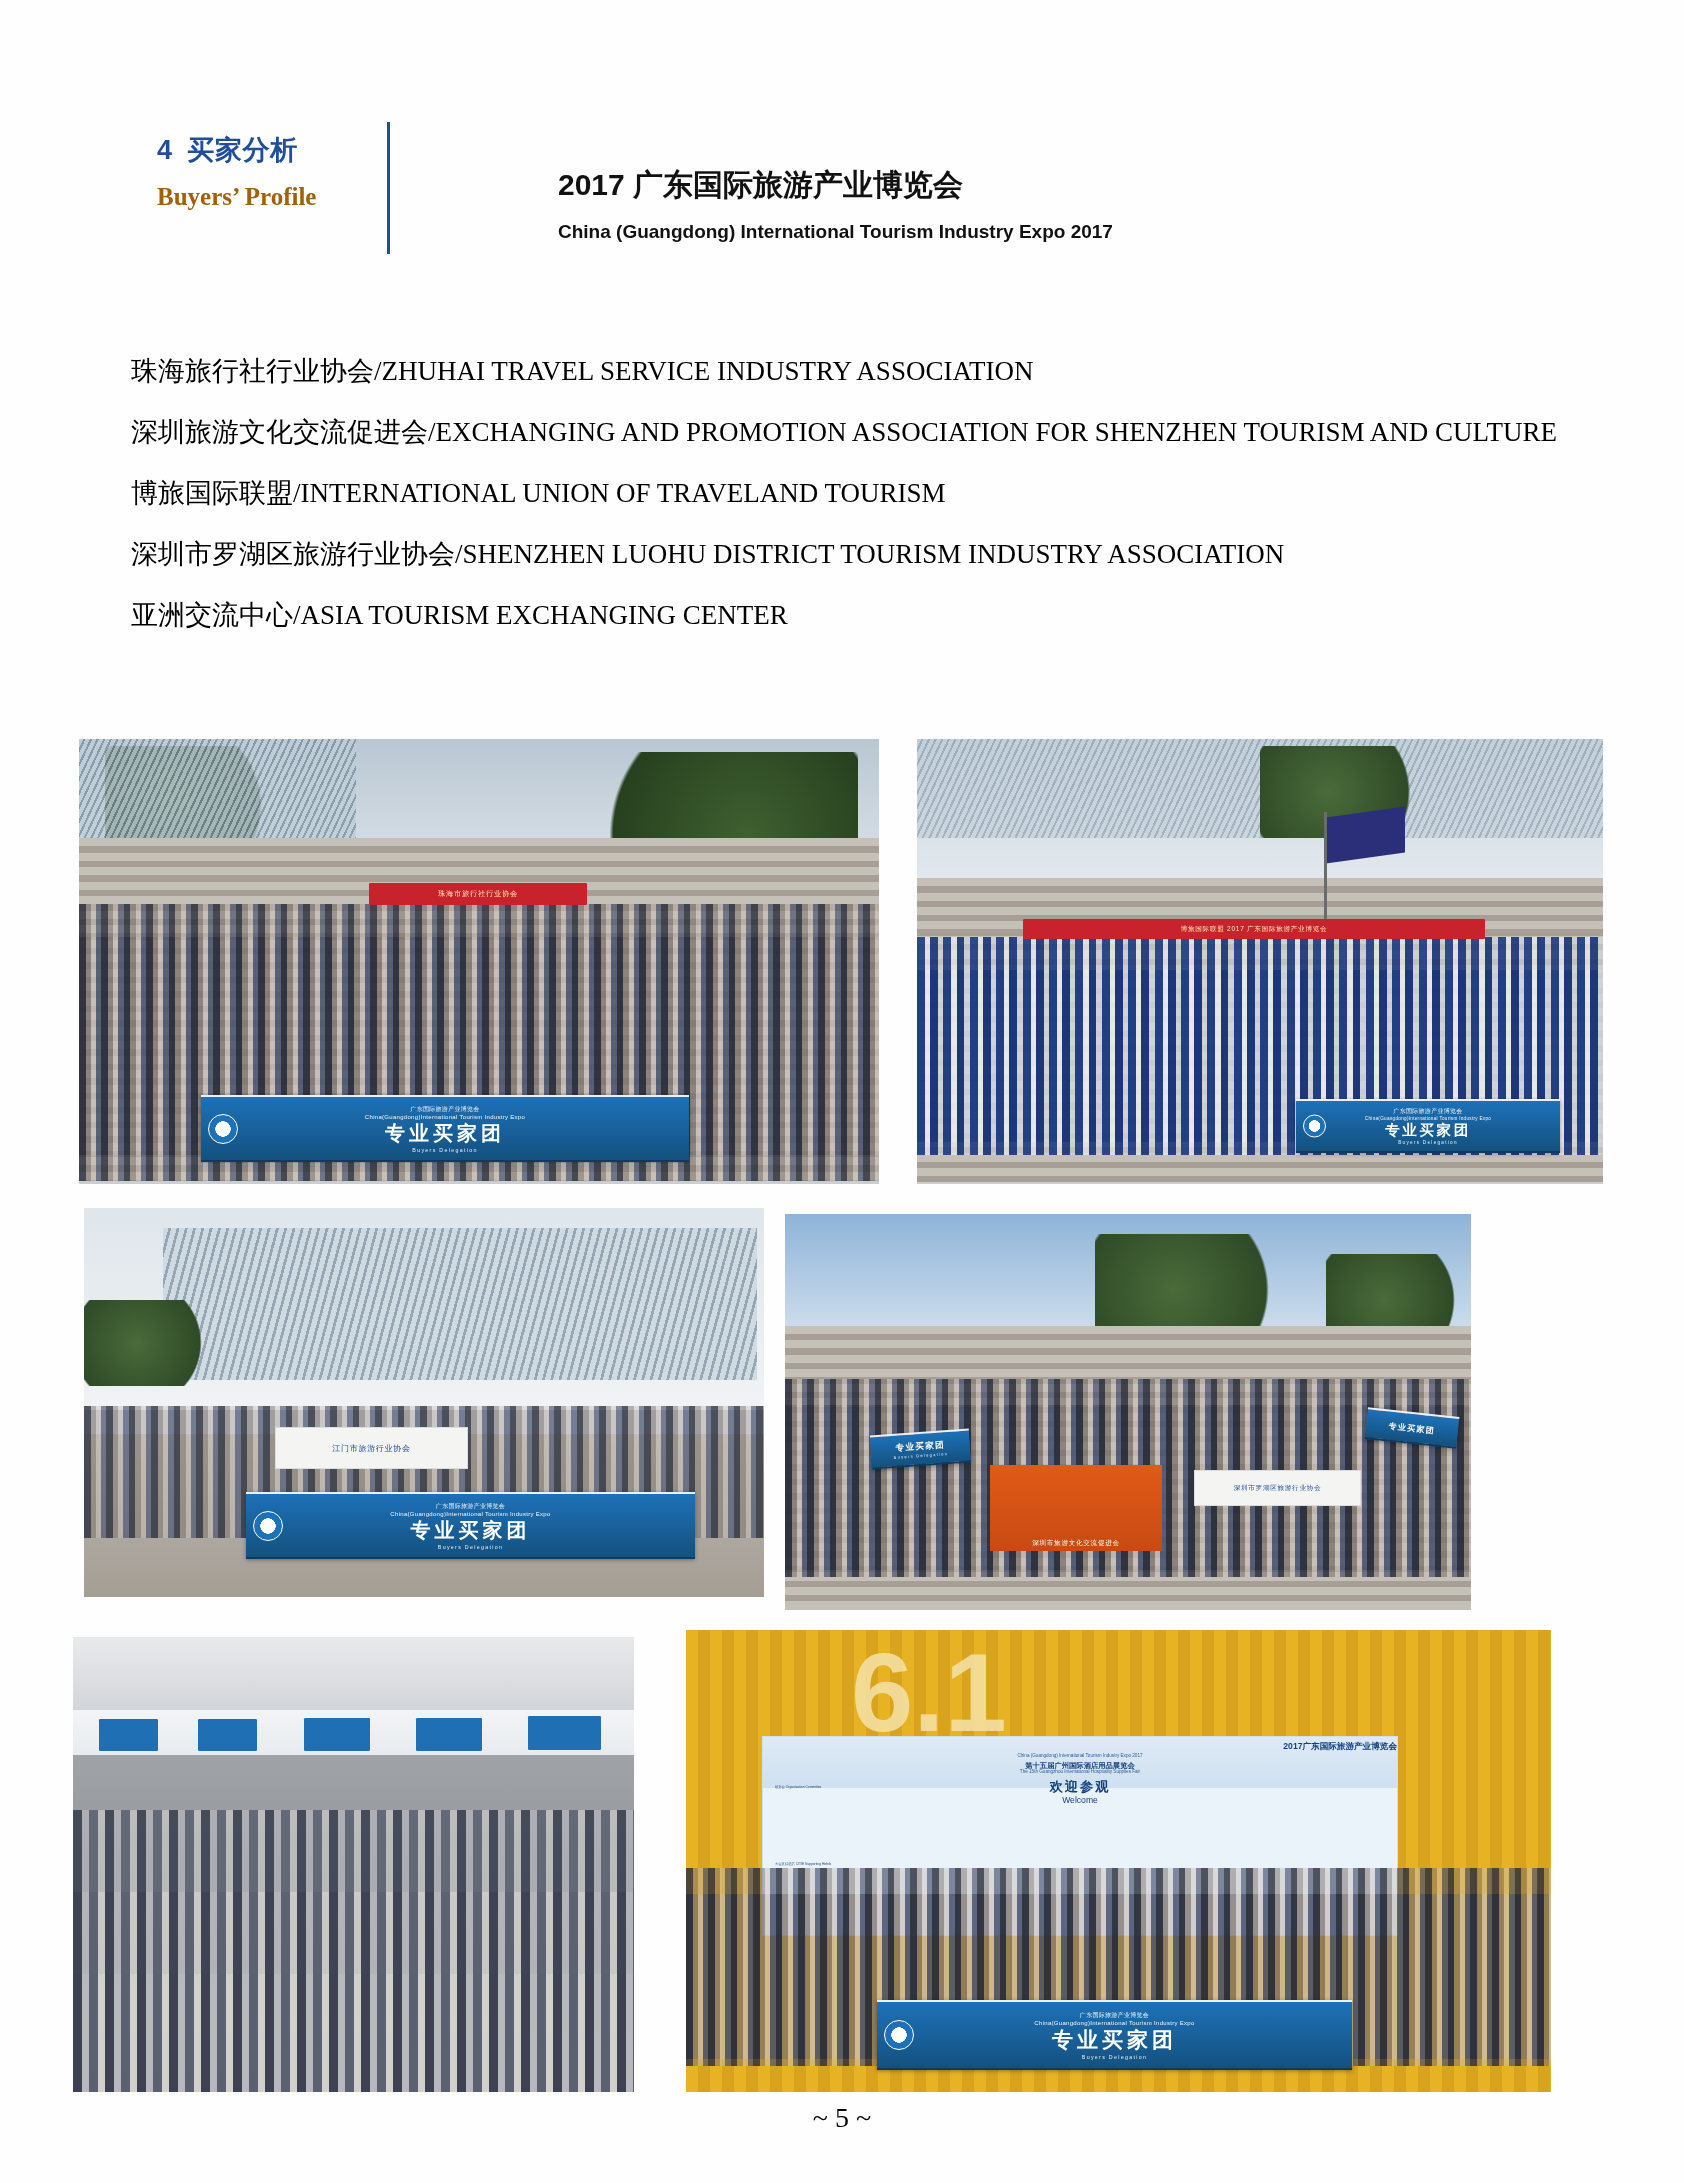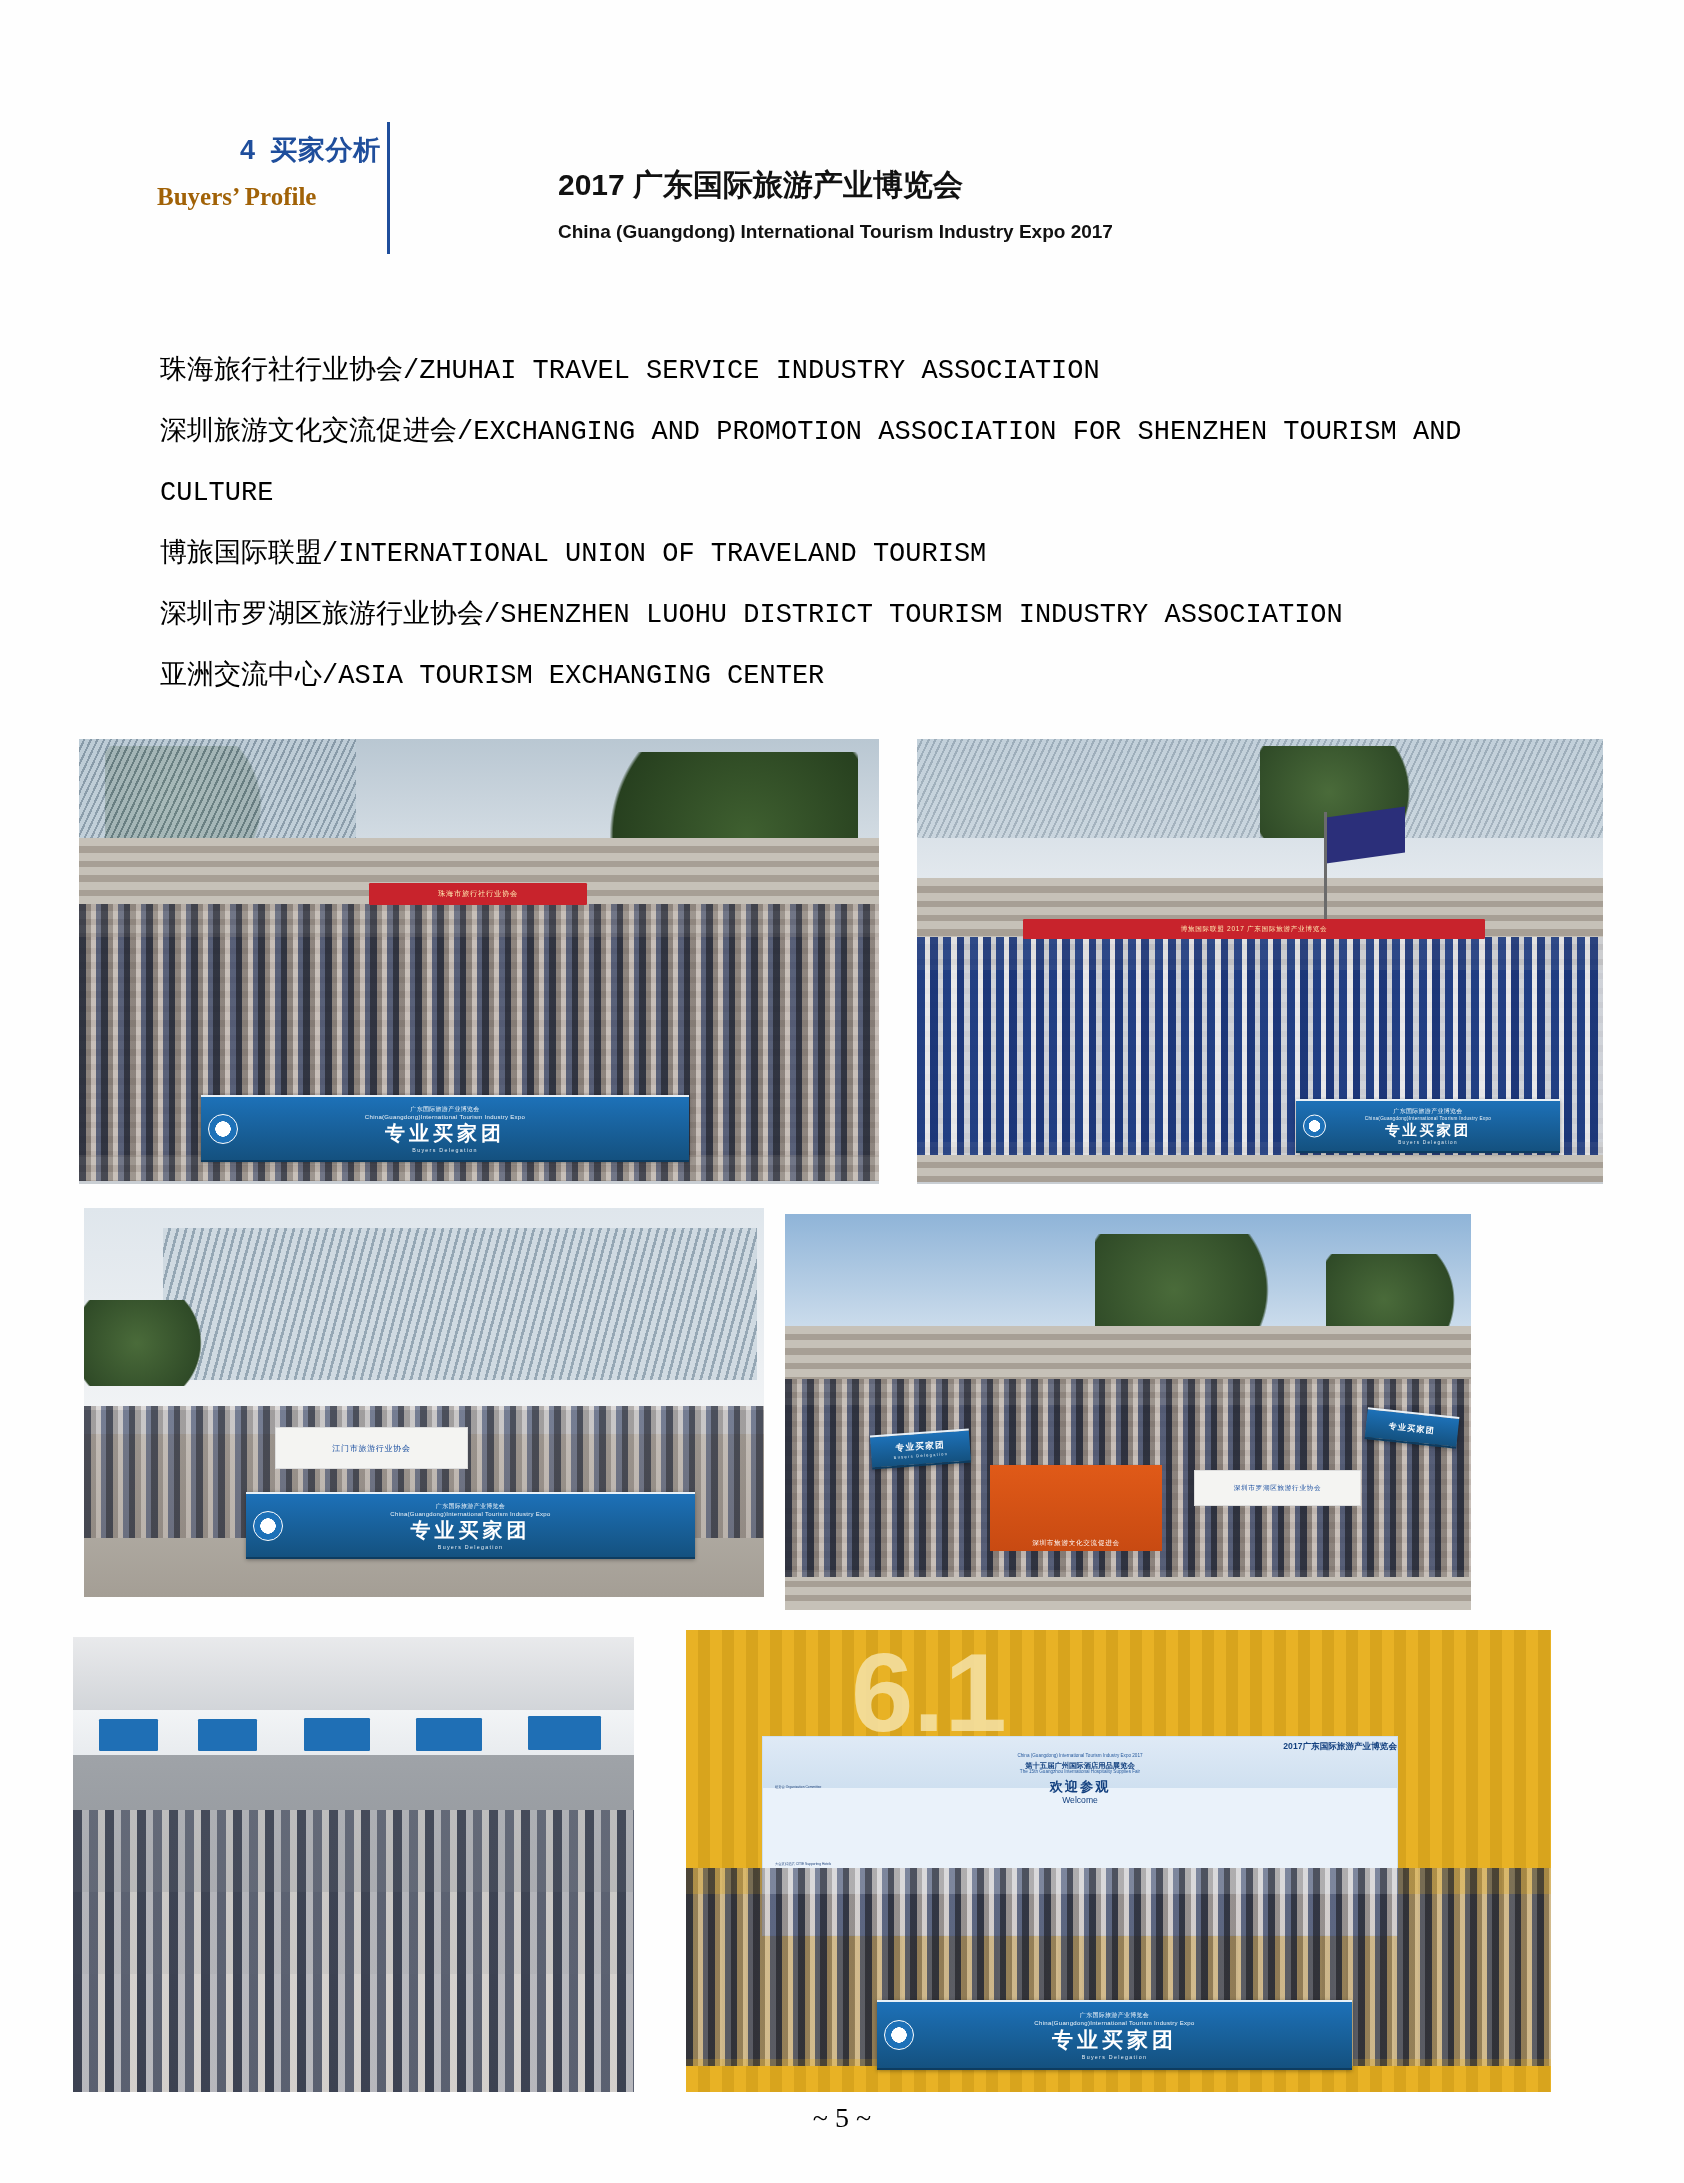--- a/index.html
+++ b/index.html
@@ -37,21 +37,20 @@
     width: 224px;
     text-align: left;
   }
   .hdr-cn {
     font-family: "Liberation Sans", sans-serif;
     font-weight: bold;
     font-size: 27px;
     color: #1f4e9c;
     letter-spacing: 0.7px;
     white-space: nowrap;
-    text-align: right;
   }
   .hdr-cn .num { margin-right: 14.5px; }
   .hdr-en {
     margin-top: 14.5px;
     font-family: "Liberation Serif", serif;
     font-weight: bold;
     font-size: 25px;
     color: #a16207;
     white-space: nowrap;
   }
@@ -120,26 +119,25 @@
   }
 
   
   .assoc-list {
     position: absolute;
     left: 131px;
     top: 341px;
     width: 1439px;
   }
   .assoc-line {
-    font-family: Liberation Mono, monospace;
+    font-family: Liberation Serif, serif;
     font-size: 27px;
     line-height: 61px;
     color: #000000;
     white-space: nowrap;
-    margin-left: 29px;
   }
   .assoc-line.wrap { white-space: normal; }
 
   
   .photo {
     position: absolute;
     overflow: hidden;
     background: #c9ced3;
   }
   .photo .inner {

